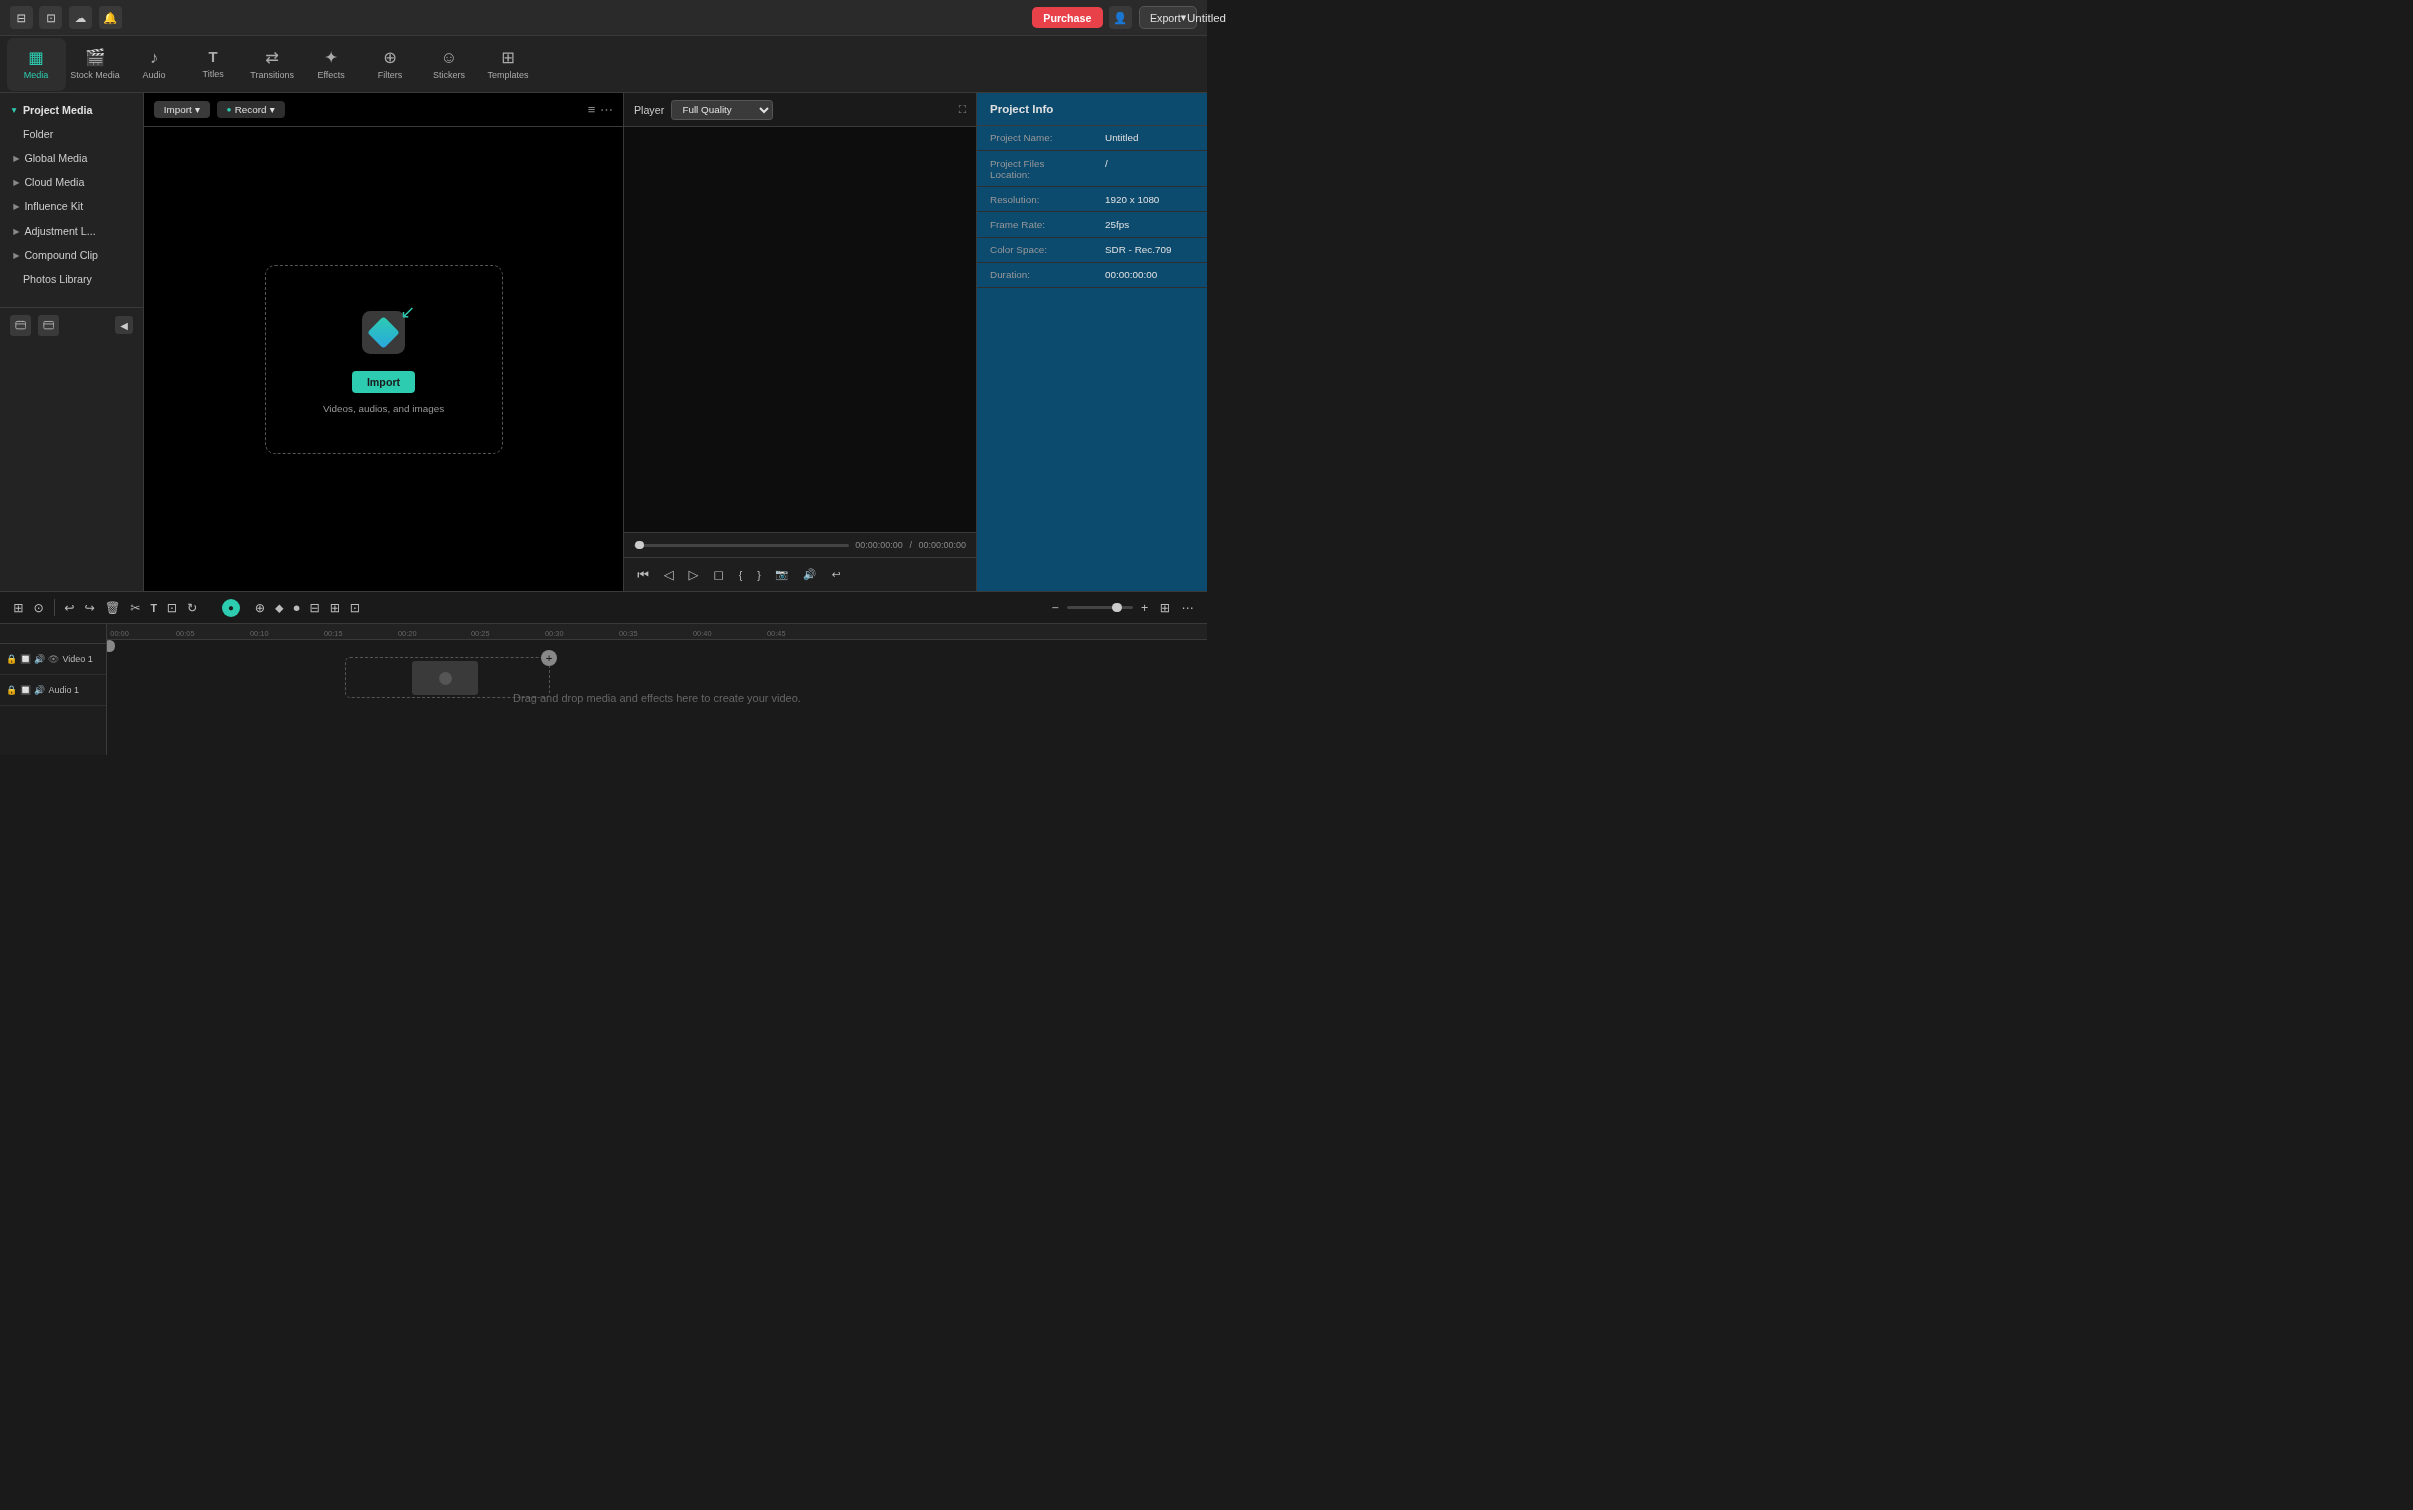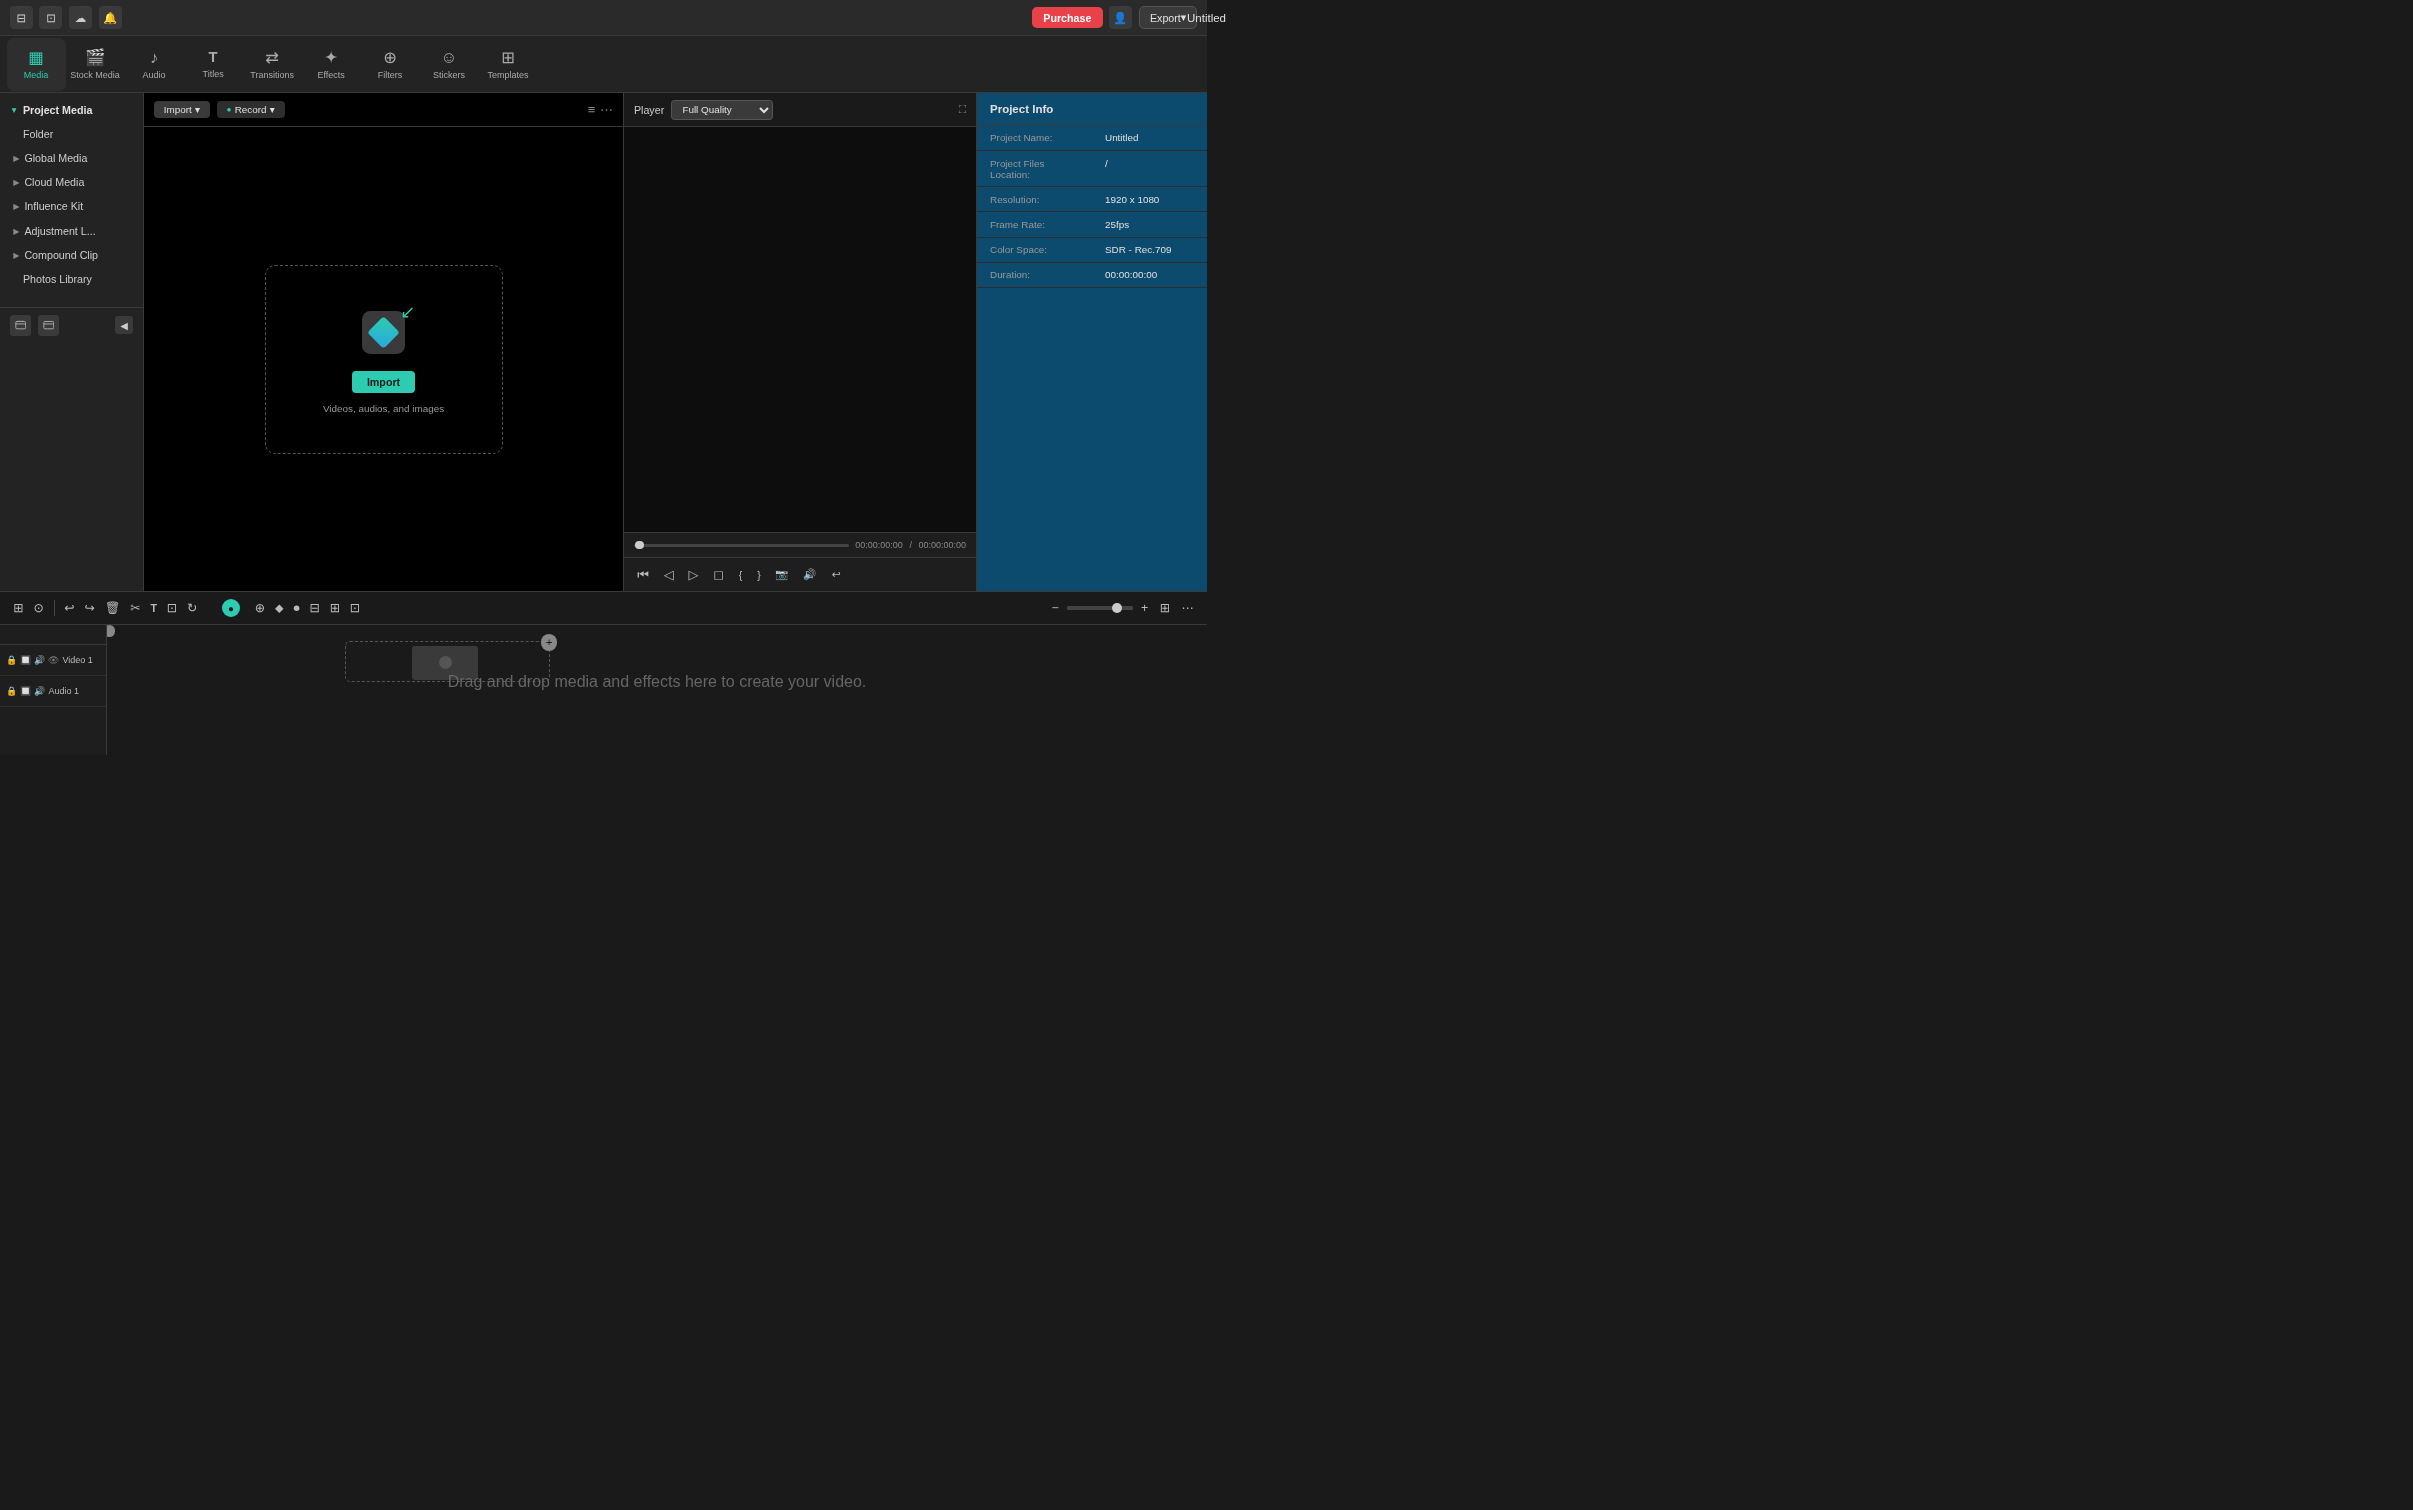--- a/index.html
+++ b/index.html
@@ -430,21 +430,21 @@
       position: relative;
       height: calc(164px - 33px - 16.4px);
       background: #1a1a1a;
     }
     .drop-zone-hint {
       position: absolute;
       top: 50%;
       left: 50%;
       transform: translate(-50%, -50%);
       color: #666;
-      font-size: 16px;
+      font-size: 11px;
       text-align: center;
     }
     .drop-visual {
       position: absolute;
       top: 16.4px;
       left: 238px;
       width: 205px;
       height: 41px;
       border: 1.6px dashed #555;
       border-radius: 4.9px;
@@ -748,20 +748,32 @@
         <div class="track-icons">
           <span class="track-icon-sm">🔒</span>
           <span class="track-icon-sm">🔲</span>
           <span class="track-icon-sm">🔊</span>
         </div>
         <span>Audio 1</span>
       </div>
     </div>
 
     <div class="timeline-ruler-area">
+      <div class="timeline-ruler" style="position:relative;height:16.4px;">
+        <span class="ruler-mark" style="left:3.3px;">00:00</span>
+        <span class="ruler-mark" style="left:69px;">00:05</span>
+        <span class="ruler-mark" style="left:143px;">00:10</span>
+        <span class="ruler-mark" style="left:217px;">00:15</span>
+        <span class="ruler-mark" style="left:291px;">00:20</span>
+        <span class="ruler-mark" style="left:364px;">00:25</span>
+        <span class="ruler-mark" style="left:438px;">00:30</span>
+        <span class="ruler-mark" style="left:512px;">00:35</span>
+        <span class="ruler-mark" style="left:586px;">00:40</span>
+        <span class="ruler-mark" style="left:660px;">00:45</span>
+      </div>
       <div class="timeline-content">
 
         <div class="timeline-playhead">
           <div class="playhead-handle"></div>
         </div>
 
         <div class="drop-visual">
           <div class="drop-thumb">
             <div class="drop-thumb-dot"></div>
           </div>

